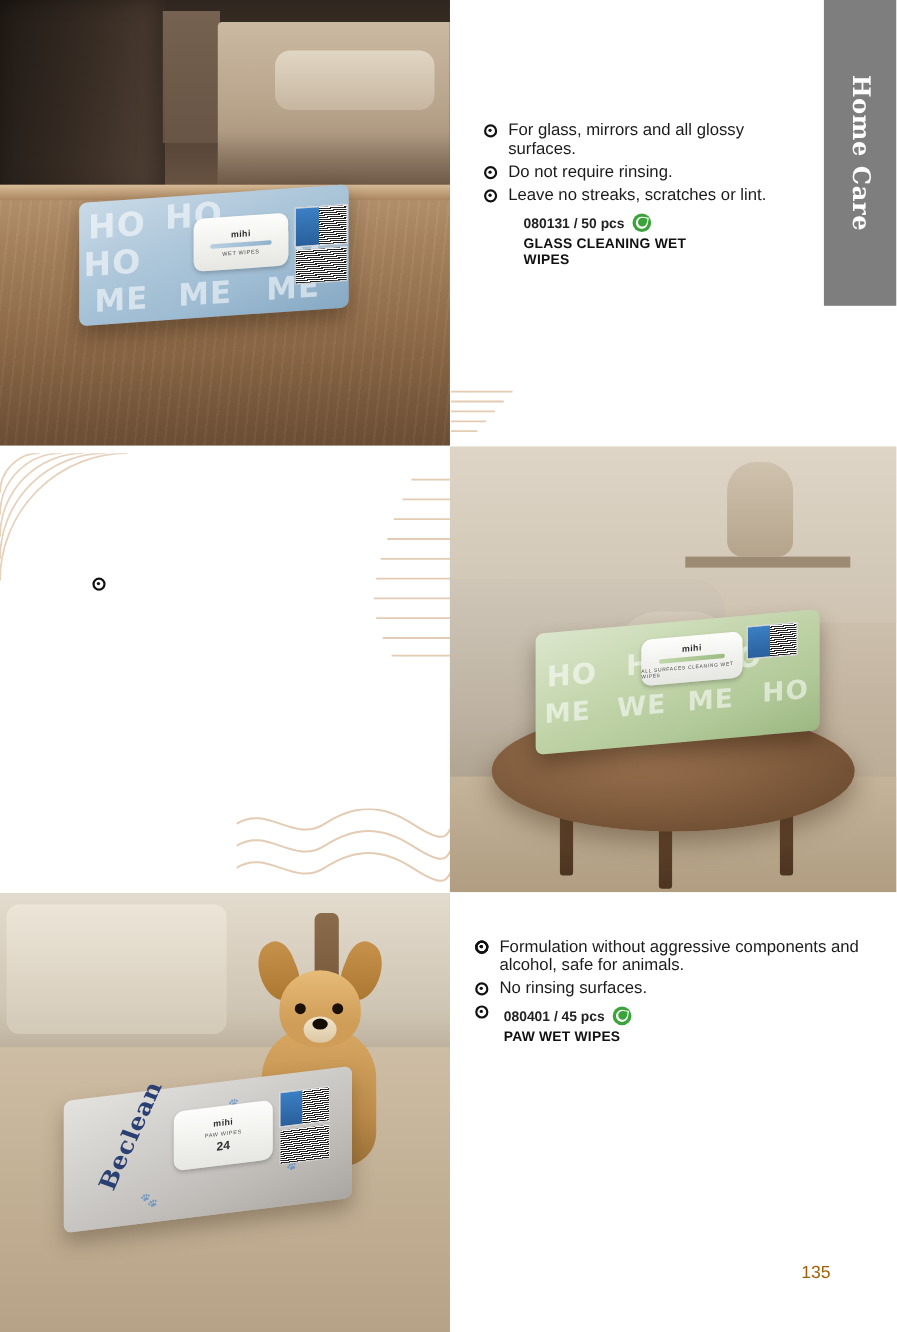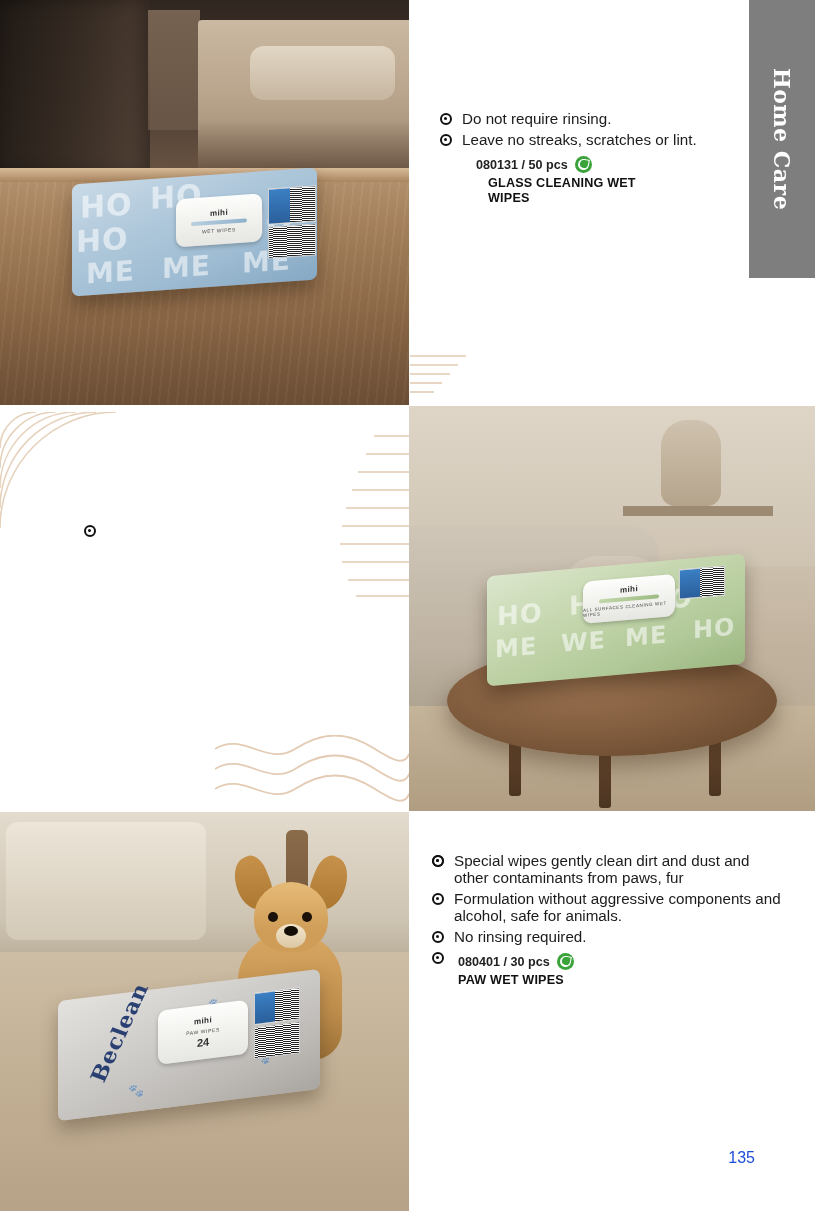--- a/index.html
+++ b/index.html
@@ -337,21 +337,21 @@
     transform: rotate(10deg);
   }
   .prod-name {
     font-size: 12.6px; font-weight: 700; color: #111;
     letter-spacing: .2px; line-height: 1.22; margin-top: 3px;
     text-transform: uppercase;
   }
 
   #page-number {
     position: absolute; right: 60px; bottom: 44px;
-    font-size: 16px; color: #1d4ed8; font-weight: 400;
+    font-size: 16px; color: #a16207; font-weight: 400;
   }
 </style>
 </head>
 <body>
 
 <div class="page">
 
   <div class="photo" id="photo-1">
     <div class="hb"></div>
     <div class="hb-panel"></div>
@@ -397,29 +397,30 @@
       <line x1="0" y1="40" x2="24" y2="40"></line>
     </g>
   </svg>
 
   <div id="home-care-tab">
     <span>Home Care</span>
   </div>
 
   <div class="textblock" style="left:440px; top:110px; width:300px;">
     <ul class="bullets">
+      <li><span class="dot"></span><span>For glass, mirrors and all glossy surfaces.</span></li>
       <li><span class="dot"></span><span>Do not require rinsing.</span></li>
       <li><span class="dot"></span><span>Leave no streaks, scratches or lint.</span></li>
     </ul>
     <div style="padding-left:36px;">
       <div class="code-row">
         <span>080131 / 50 pcs</span>
         <span class="eco"></span>
       </div>
-      <div class="prod-name" style="max-width:170px;margin-left:12px;">GLASS CLEANING WET WIPES</div>
+      <div class="prod-name" style="max-width:170px;">GLASS CLEANING WET WIPES</div>
     </div>
   </div>
 
   <svg class="deco" style="left:0px; top:412px; width:120px; height:120px;" viewBox="0 0 120 120">
     <g stroke="#e6d2bc" stroke-width="1.6" fill="none">
       <path d="M0 116 A 116 116 0 0 1 116 0"></path>
       <path d="M0 96  A 96 96 0 0 1 96 0"></path>
       <path d="M0 76  A 76 76 0 0 1 76 0"></path>
       <path d="M0 56  A 56 56 0 0 1 56 0"></path>
       <path d="M0 36  A 36 36 0 0 1 36 0"></path>
@@ -527,28 +528,28 @@
       <div class="b2"></div>
     </div>
     <div class="label-block" style="left:196px; top:50px; width:44px; height:30px;">
       <div class="b2" style="width:100%;"></div>
     </div>
   </div>
 
   <div class="textblock" style="left:432px; top:848px; width:350px;">
     <ul class="bullets">
       <li><span class="dot"></span></li>
-      <li><span class="dot"></span><span>Special wipes gently clean dirt and dust and other contaminants from paws, fur</span></li>
+      <li><span class="dot"></span></li>
       <li><span class="dot"></span><span>Formulation without aggressive components and alcohol, safe for animals.</span></li>
-      <li><span class="dot"></span><span>No rinsing required.</span></li>
+      <li><span class="dot"></span><span>No rinsing surfaces.</span></li>
       <li><span class="dot"></span></li>
     </ul>
     <div style="padding-left:26px;">
       <div class="code-row">
-        <span>080401 / 30 pcs</span>
+        <span>080401 / 45 pcs</span>
         <span class="eco"></span>
       </div>
       <div class="prod-name">PAW WET WIPES</div>
     </div>
   </div>
 
   <div id="page-number">135</div>
 
 </div>
 

